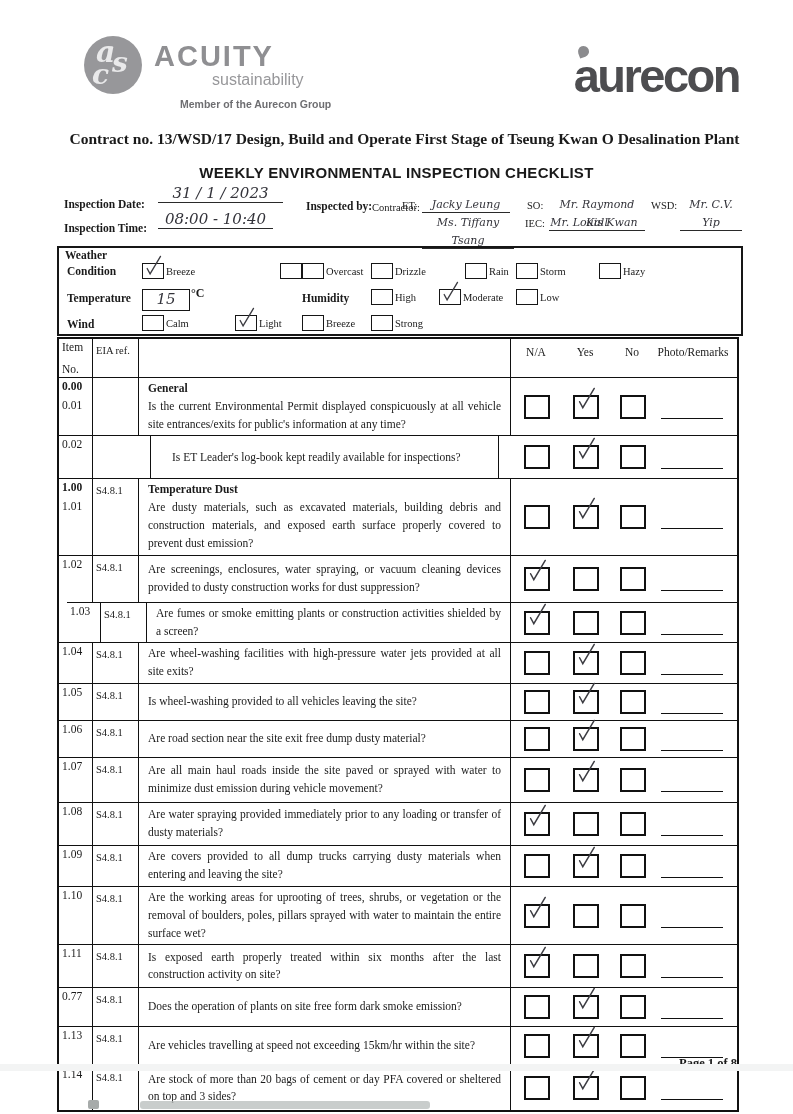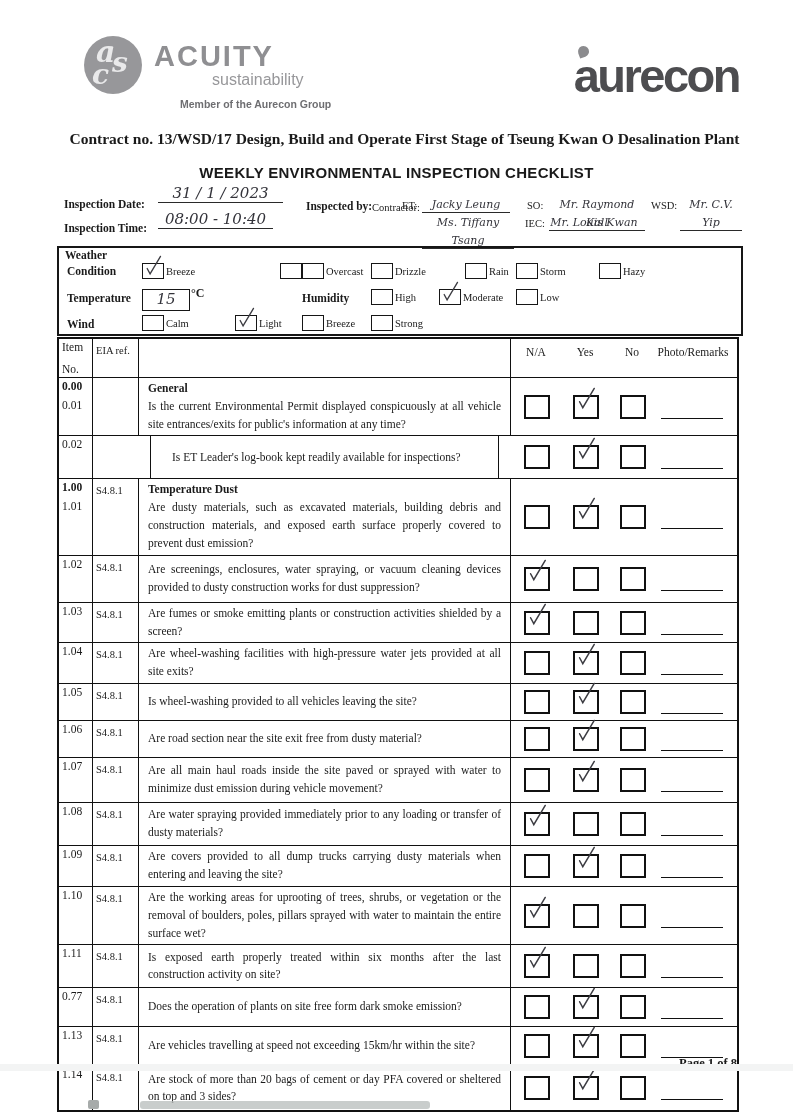--- a/index.html
+++ b/index.html
@@ -314,90 +314,90 @@
               <svg width="22" height="26" viewBox="0 0 24 26">
                 <path d="M5 16 l3.5 6.5 L21 1.5"></path>
               </svg>
             </span>
           </span>
           <span class="bx yes"></span>
           <span class="bx no"></span>
           <span class="rline"></span>
         </div>
       </div>
+      <div class="trow" style="min-height: 36px; margin-left: 8px;">
+        <div class="c-item">
+          <div>1.03</div>
+        </div>
+        <div class="c-eia">S4.8.1</div>
+        <div class="c-q">
+          <div>Are fumes or smoke emitting plants or construction activities shielded by a screen?</div>
+        </div>
+        <div class="c-checks">
+          <span class="bx na">
+            <span class="tick" style="left: 0px; top: -11px;">
+              <svg width="22" height="26" viewBox="0 0 24 26">
+                <path d="M5 16 l3.5 6.5 L21 1.5"></path>
+              </svg>
+            </span>
+          </span>
+          <span class="bx yes"></span>
+          <span class="bx no"></span>
+          <span class="rline"></span>
+        </div>
+      </div>
       <div class="trow" style="min-height: 36px;">
         <div class="c-item">
-          <div>1.03</div>
-        </div>
-        <div class="c-eia">S4.8.1</div>
-        <div class="c-q">
-          <div>Are fumes or smoke emitting plants or construction activities shielded by a screen?</div>
-        </div>
-        <div class="c-checks">
-          <span class="bx na">
-            <span class="tick" style="left: 0px; top: -11px;">
-              <svg width="22" height="26" viewBox="0 0 24 26">
-                <path d="M5 16 l3.5 6.5 L21 1.5"></path>
-              </svg>
-            </span>
-          </span>
-          <span class="bx yes"></span>
+          <div>1.04</div>
+        </div>
+        <div class="c-eia">S4.8.1</div>
+        <div class="c-q">
+          <div>Are wheel-washing facilities with high-pressure water jets provided at all site exits?</div>
+        </div>
+        <div class="c-checks">
+          <span class="bx na"></span>
+          <span class="bx yes">
+            <span class="tick" style="left: 0px; top: -11px;">
+              <svg width="22" height="26" viewBox="0 0 24 26">
+                <path d="M5 16 l3.5 6.5 L21 1.5"></path>
+              </svg>
+            </span>
+          </span>
           <span class="bx no"></span>
           <span class="rline"></span>
         </div>
       </div>
       <div class="trow" style="min-height: 36px;">
         <div class="c-item">
-          <div>1.04</div>
-        </div>
-        <div class="c-eia">S4.8.1</div>
-        <div class="c-q">
-          <div>Are wheel-washing facilities with high-pressure water jets provided at all site exits?</div>
+          <div>1.05</div>
+        </div>
+        <div class="c-eia">S4.8.1</div>
+        <div class="c-q">
+          <div>Is wheel-washing provided to all vehicles leaving the site?</div>
         </div>
         <div class="c-checks">
           <span class="bx na"></span>
           <span class="bx yes">
             <span class="tick" style="left: 0px; top: -11px;">
               <svg width="22" height="26" viewBox="0 0 24 26">
                 <path d="M5 16 l3.5 6.5 L21 1.5"></path>
               </svg>
             </span>
           </span>
           <span class="bx no"></span>
           <span class="rline"></span>
         </div>
       </div>
       <div class="trow" style="min-height: 36px;">
         <div class="c-item">
-          <div>1.05</div>
-        </div>
-        <div class="c-eia">S4.8.1</div>
-        <div class="c-q">
-          <div>Is wheel-washing provided to all vehicles leaving the site?</div>
-        </div>
-        <div class="c-checks">
-          <span class="bx na"></span>
-          <span class="bx yes">
-            <span class="tick" style="left: 0px; top: -11px;">
-              <svg width="22" height="26" viewBox="0 0 24 26">
-                <path d="M5 16 l3.5 6.5 L21 1.5"></path>
-              </svg>
-            </span>
-          </span>
-          <span class="bx no"></span>
-          <span class="rline"></span>
-        </div>
-      </div>
-      <div class="trow" style="min-height: 36px;">
-        <div class="c-item">
           <div>1.06</div>
         </div>
         <div class="c-eia">S4.8.1</div>
         <div class="c-q">
-          <div>Are road section near the site exit free from dusty material?</div>
+          <div>Are road section near the site exit free dump dusty material?</div>
         </div>
         <div class="c-checks">
           <span class="bx na"></span>
           <span class="bx yes">
             <span class="tick" style="left: 0px; top: -11px;">
               <svg width="22" height="26" viewBox="0 0 24 26">
                 <path d="M5 16 l3.5 6.5 L21 1.5"></path>
               </svg>
             </span>
           </span>

